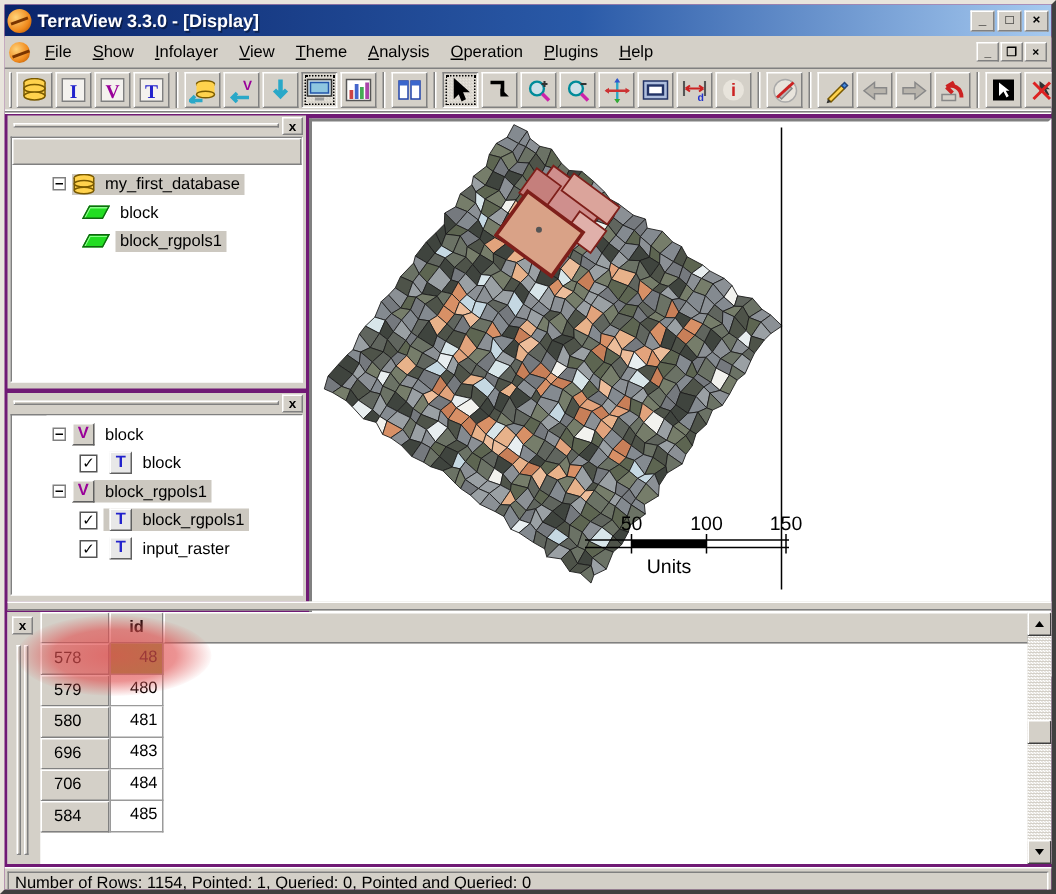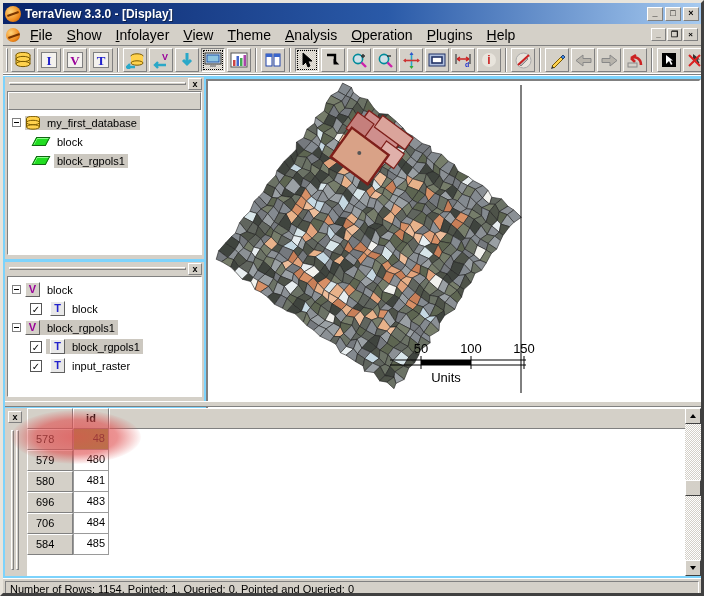--- a/index.html
+++ b/index.html
@@ -1,36 +1,36 @@
 <!DOCTYPE html>
 <html><head>
 <meta charset="utf-8">
 <style>
   html,body{margin:0;padding:0;background:#3a6ea5;}
   *{box-sizing:border-box;font-family:"Liberation Sans",sans-serif;}
-  #win{position:relative;width:704px;height:596px;background:#7dd3fc;
+  #win{position:relative;width:704px;height:596px;background:#701a75;
        border:3px solid;border-color:#e8e4dc #404040 #404040 #e8e4dc;overflow:hidden;padding-left:44px;}
   .raised{border:1px solid;border-color:#ffffff #808080 #808080 #ffffff;}
 
   
   #titlebar{position:absolute;left:0;top:0;width:698px;height:21px;
     background:linear-gradient(90deg,#0a246a 0%,#2a5aa8 55%,#a6caf0 100%);
     display:flex;align-items:center;padding:0 2px;}
   #titlebar .ttl{color:#fff;font-weight:bold;font-size:12px;margin-left:4px;flex:1;
      text-shadow:1px 1px 0 rgba(0,0,0,.4);white-space:nowrap;}
   .appicon{width:16px;height:16px;border-radius:50%;
     background:radial-gradient(circle at 35% 35%,#ffd37a,#f08a1d 60%,#a34b00);
     position:relative;flex:0 0 auto;}
   .appicon:after{content:"";position:absolute;left:2px;top:7px;width:12px;height:2px;background:#7a3500;transform:rotate(-20deg);}
   .winbtn{width:16px;height:14px;background:#d4d0c8;margin-left:2px;font-size:9px;line-height:11px;
     text-align:center;font-weight:bold;color:#000;}
   
   #menubar{position:absolute;left:0;top:21px;width:698px;height:22px;background:#d4d0c8;
     display:flex;align-items:center;border-bottom:1px solid #808080;box-shadow:0 1px 0 #ffffff;}
-  #menubar .mi{font-size:14px;padding:3px 7px;color:#000;white-space:nowrap;text-align:center;}
+  #menubar .mi{font-size:11px;padding:3px 7px;color:#000;white-space:nowrap;text-align:center;}
   #menubar .mdibtns{margin-left:auto;display:flex;padding-right:3px;}
   .mdibtn{width:15px;height:13px;background:#d4d0c8;margin-left:1px;font-size:8px;line-height:11px;text-align:center;font-weight:bold;}
   u{text-decoration:underline;}
   
   #toolbar{position:absolute;left:0;top:43px;width:698px;height:29px;background:#d4d0c8;
     display:flex;align-items:center;border-bottom:1px solid #808080;box-shadow:0 -1px 0 #ffffff inset, 0 1px 0 #fff;padding-left:1px;}
   .tgrip{width:3px;height:24px;margin:0 2px;border:1px solid;border-color:#fff #808080 #808080 #fff;}
   .tsep{width:2px;height:24px;margin:0 3px;border-left:1px solid #808080;border-right:1px solid #fff;}
   .tbtn{width:24px;height:24px;margin:0 1px;background:#d4d0c8;display:flex;align-items:center;justify-content:center;
     border:1px solid;border-color:#ffffff #808080 #808080 #ffffff;position:relative;flex:0 0 auto;}
@@ -42,21 +42,21 @@
   
   .dockpanel{position:absolute;left:2px;width:199px;background:#d4d0c8;}
   .dockhead{height:13px;display:flex;align-items:center;padding:1px 2px;}
   .gripline{flex:1;height:3px;border:1px solid;border-color:#fff #808080 #808080 #fff;margin:1px 2px;}
   .closex{width:14px;height:12px;background:#d4d0c8;border:1px solid;border-color:#fff #808080 #808080 #fff;
      font-size:9px;line-height:10px;text-align:center;font-weight:bold;flex:0 0 auto;}
   .treewrap{margin:1px 2px;background:#fff;border:1px solid;border-color:#808080 #fff #fff #808080;}
   .colhead{display:flex;height:18px;background:#d4d0c8;}
   .colhead .c1{flex:0 0 148px;font-size:11px;padding:2px 4px;border:1px solid;border-color:#fff #808080 #808080 #fff;}
   .colhead .c2{flex:1;border:1px solid;border-color:#fff #808080 #808080 #fff;}
-  .tree{padding:3px 2px 2px 4px;font-size:11px;}
+  .tree{padding:3px 2px 2px 4px;font-size:11px;margin-left:23px;}
   .trow{display:flex;align-items:center;height:19px;white-space:nowrap;}
   .indent1{margin-left:18px;}
   .expander{width:9px;height:9px;border:1px solid #808080;background:#fff;position:relative;margin-right:4px;flex:0 0 auto;}
   .expander:after{content:"";position:absolute;left:1px;top:3px;width:5px;height:1px;background:#000;}
   .dbicon{width:16px;height:14px;margin-right:3px;flex:0 0 auto;}
   .layericon{width:14px;height:9px;background:#22dd22;border:1px solid #116611;transform:skewX(-28deg);margin:0 6px 0 4px;flex:0 0 auto;box-shadow:inset 1px 1px 0 #88ff88;}
   .vicon{width:15px;height:15px;background:#d4d0c8;border:1px solid;border-color:#fff #606060 #606060 #fff;
      color:#990099;font-weight:bold;font-size:11px;text-align:center;line-height:13px;margin-right:4px;flex:0 0 auto;}
   .ticon{width:15px;height:15px;background:#e8e8e8;border:1px solid;border-color:#fff #606060 #606060 #fff;
      color:#2222cc;font-weight:bold;font-size:11px;text-align:center;line-height:13px;margin:0 4px;flex:0 0 auto;}

